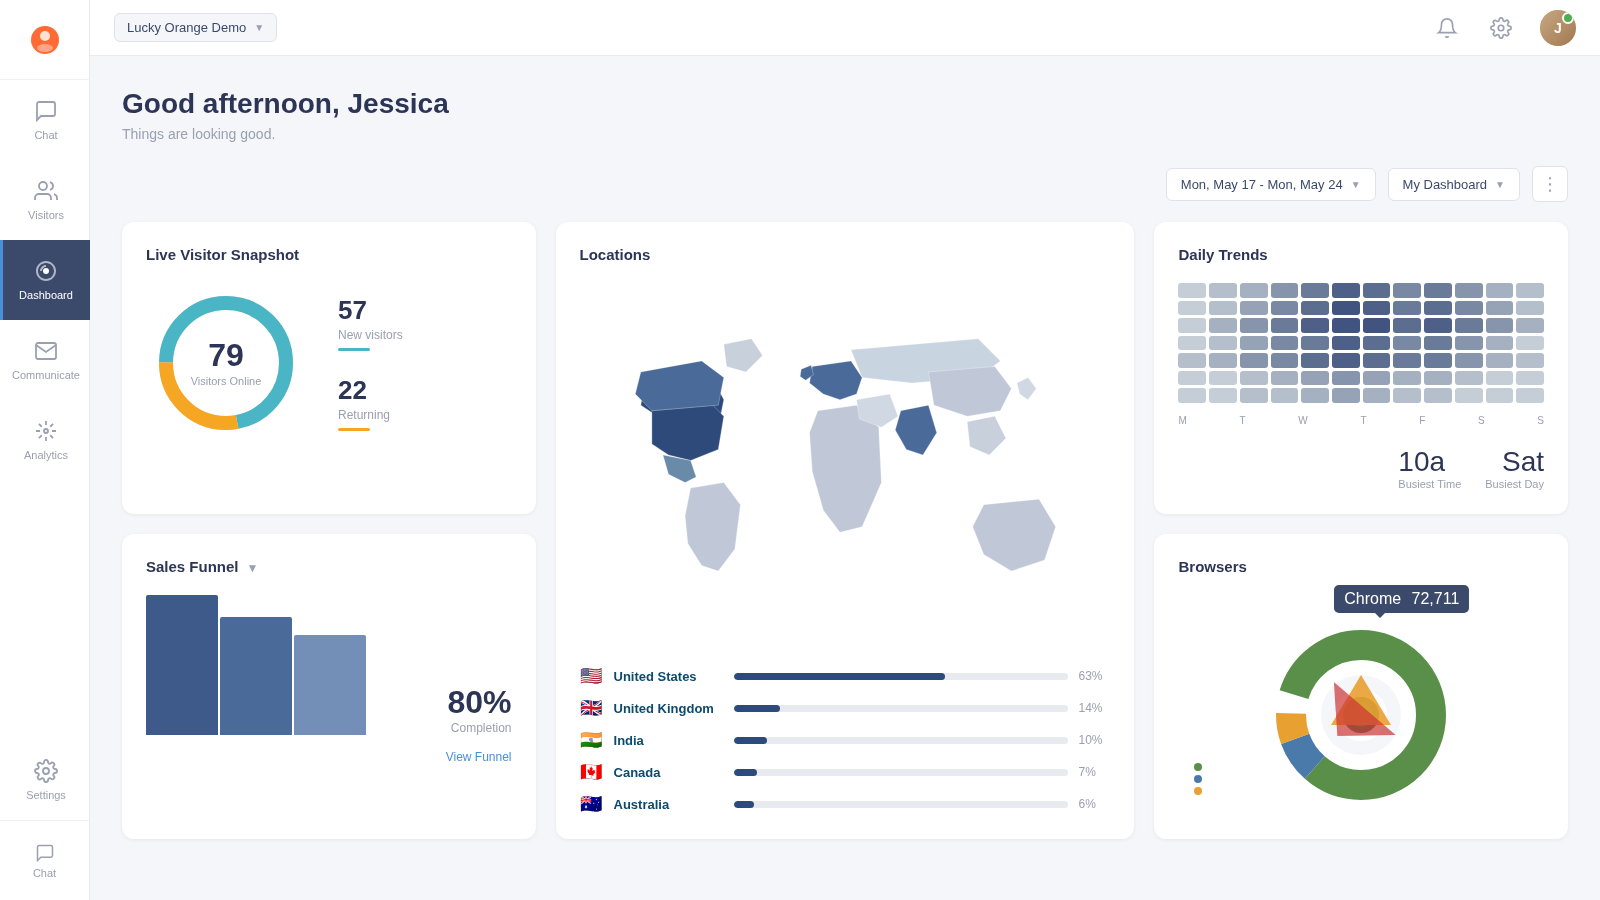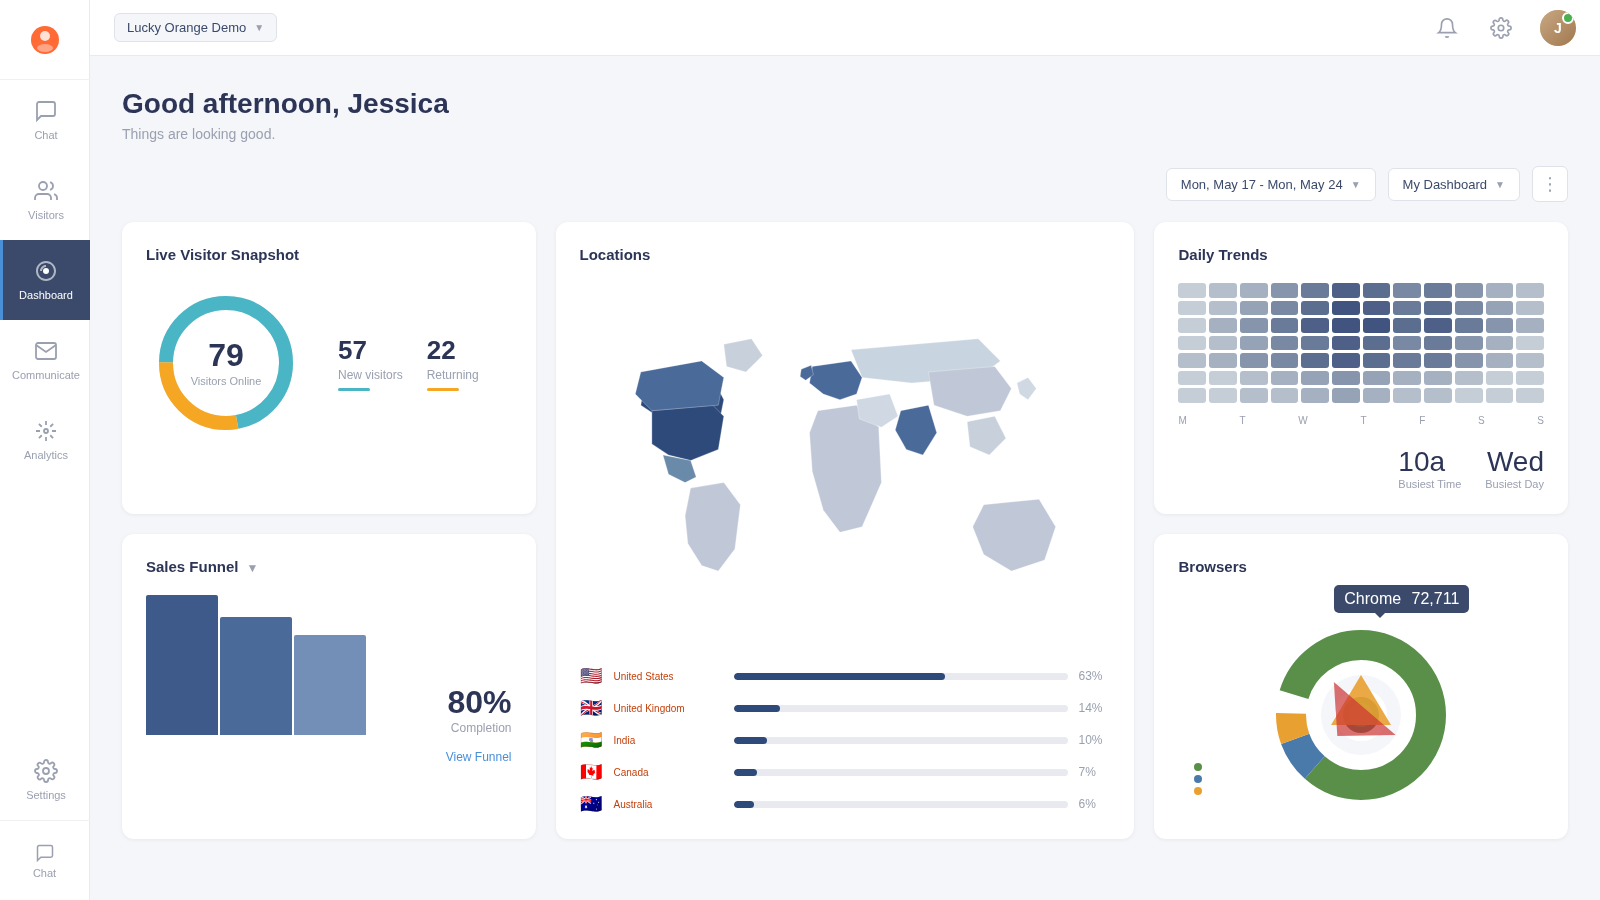--- a/index.html
+++ b/index.html
@@ -190,32 +190,32 @@
     .donut-container { position: relative; width: 160px; height: 160px; flex-shrink: 0; }
     .donut-svg { width: 160px; height: 160px; }
     .donut-center {
       position: absolute;
       top: 50%; left: 50%;
       transform: translate(-50%, -50%);
       text-align: center;
     }
     .donut-number { font-size: 32px; font-weight: 700; color: #2d3557; line-height: 1; }
     .donut-label { font-size: 11px; color: #9aa0b0; margin-top: 4px; }
-    .snapshot-stats { display: flex; flex-direction: row; gap: 24px; }
+    .snapshot-stats { display: flex; flex-direction: column; gap: 24px; }
     .stat-number { font-size: 26px; font-weight: 700; color: #2d3557; }
     .stat-label { font-size: 12px; color: #9aa0b0; margin-top: 2px; }
     .stat-bar-new { width: 32px; height: 3px; background: #4ab5c4; margin-top: 6px; border-radius: 2px; }
     .stat-bar-ret { width: 32px; height: 3px; background: #f5a623; margin-top: 6px; border-radius: 2px; }
 
     
     .locations-card { grid-row: span 2; display: flex; flex-direction: column; }
     .world-map { flex: 1; min-height: 280px; position: relative; margin-bottom: 16px; }
     .country-list { display: flex; flex-direction: column; gap: 10px; }
     .country-row { display: flex; align-items: center; gap: 10px; }
-    .country-name { font-size: 10px; color: #c2410c; width: 110px; flex-shrink: 0; }
+    .country-name { font-size: 13px; color: #0c4a6e; width: 110px; flex-shrink: 0; font-weight: bold; }
     .country-bar-bg { flex: 1; height: 7px; background: #e8eaf0; border-radius: 4px; overflow: hidden; }
     .country-bar { height: 100%; border-radius: 4px; background: #2d4a7a; }
     .country-pct { font-size: 12px; color: #9aa0b0; width: 32px; flex-shrink: 0; }
 
     
     .trends-card { display: flex; flex-direction: column; }
     .day-labels {
       display: flex;
       justify-content: space-between;
       font-size: 10px;
@@ -586,21 +586,21 @@
           <span>F</span>
           <span>S</span>
           <span>S</span>
         </div>
         <div style="display:flex; gap:24px; justify-content:flex-end; margin-top:4px;">
           <div style="text-align:left;">
             <div style="font-size:28px;font-weight:300;color:#2d3557;">10a</div>
             <div style="font-size:11px;color:#9aa0b0;">Busiest Time</div>
           </div>
           <div style="text-align:right;">
-            <div style="font-size:28px;font-weight:300;color:#2d3557;">Wed</div>
+            <div style="font-size:28px;font-weight:300;color:#2d3557;">Sat</div>
             <div style="font-size:11px;color:#9aa0b0;">Busiest Day</div>
           </div>
         </div>
       </div>
 
       <div class="card">
         <div class="funnel-header">
           <span class="funnel-header-title">Sales Funnel</span>
           <span style="cursor:pointer;color:#9aa0b0;font-size:12px;">▼</span>
         </div>

